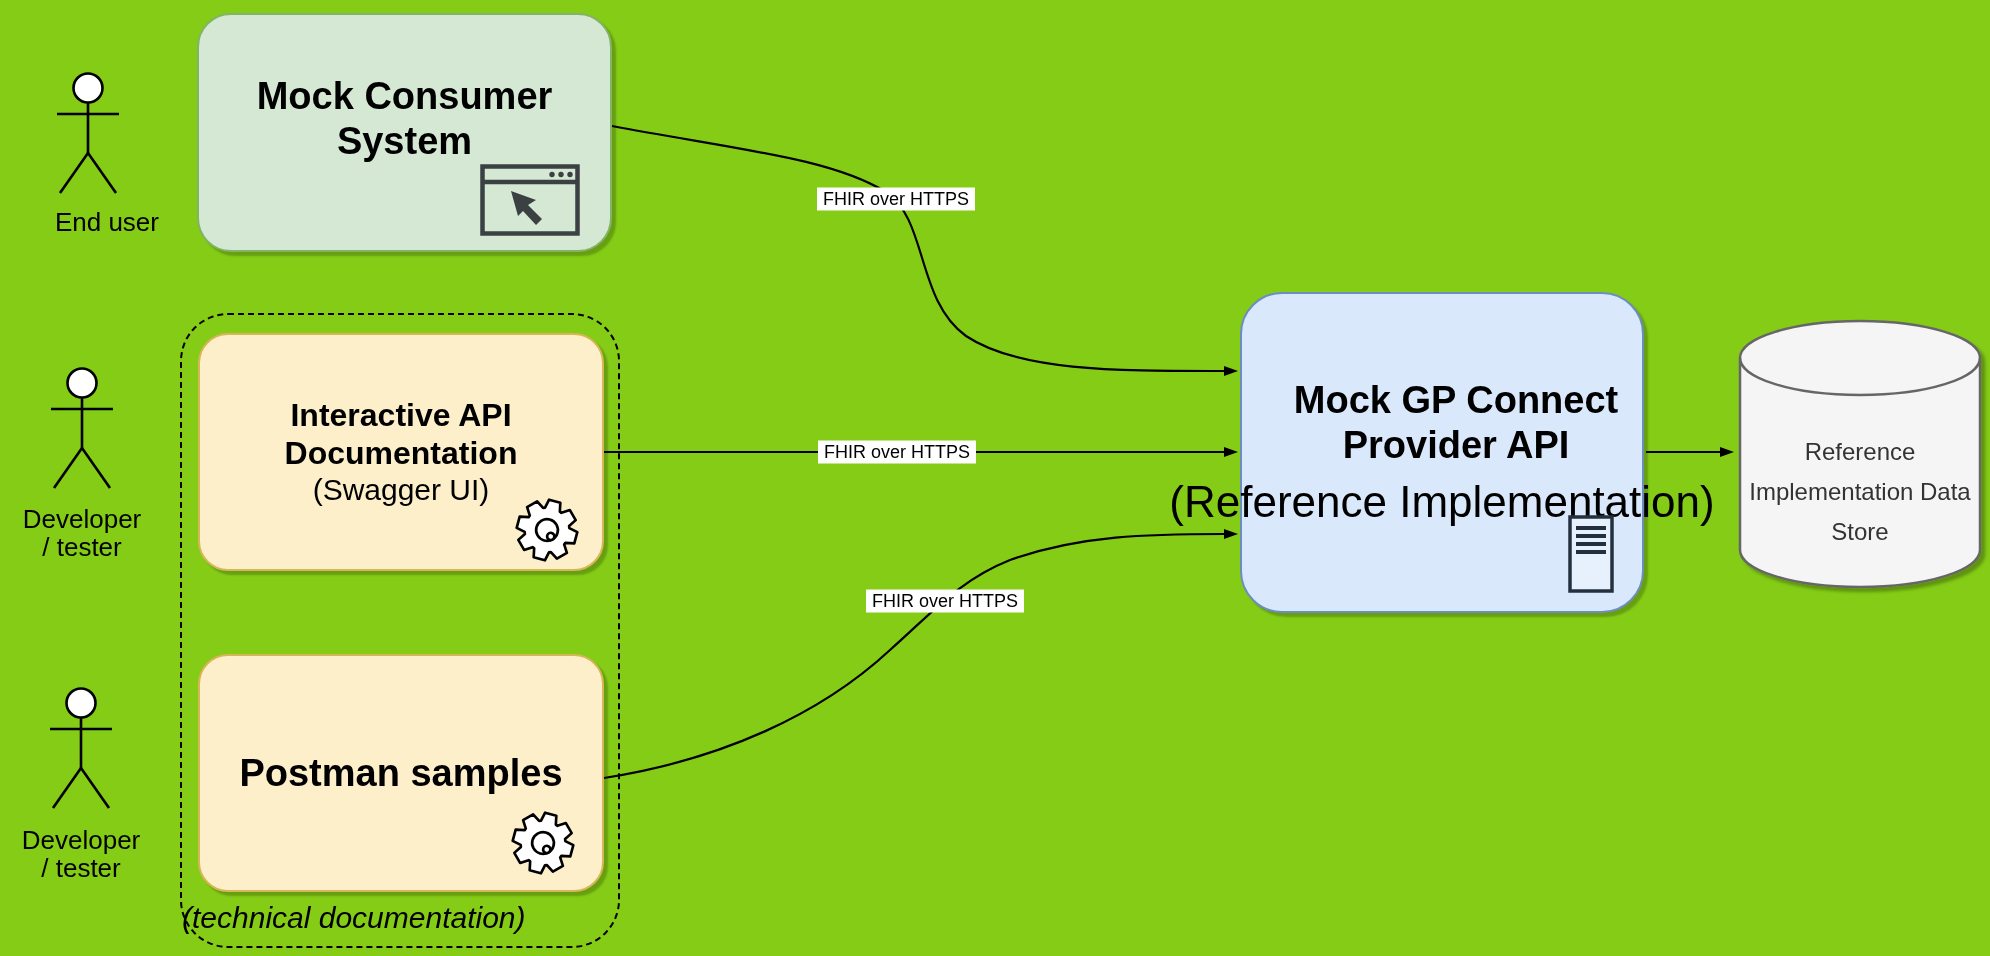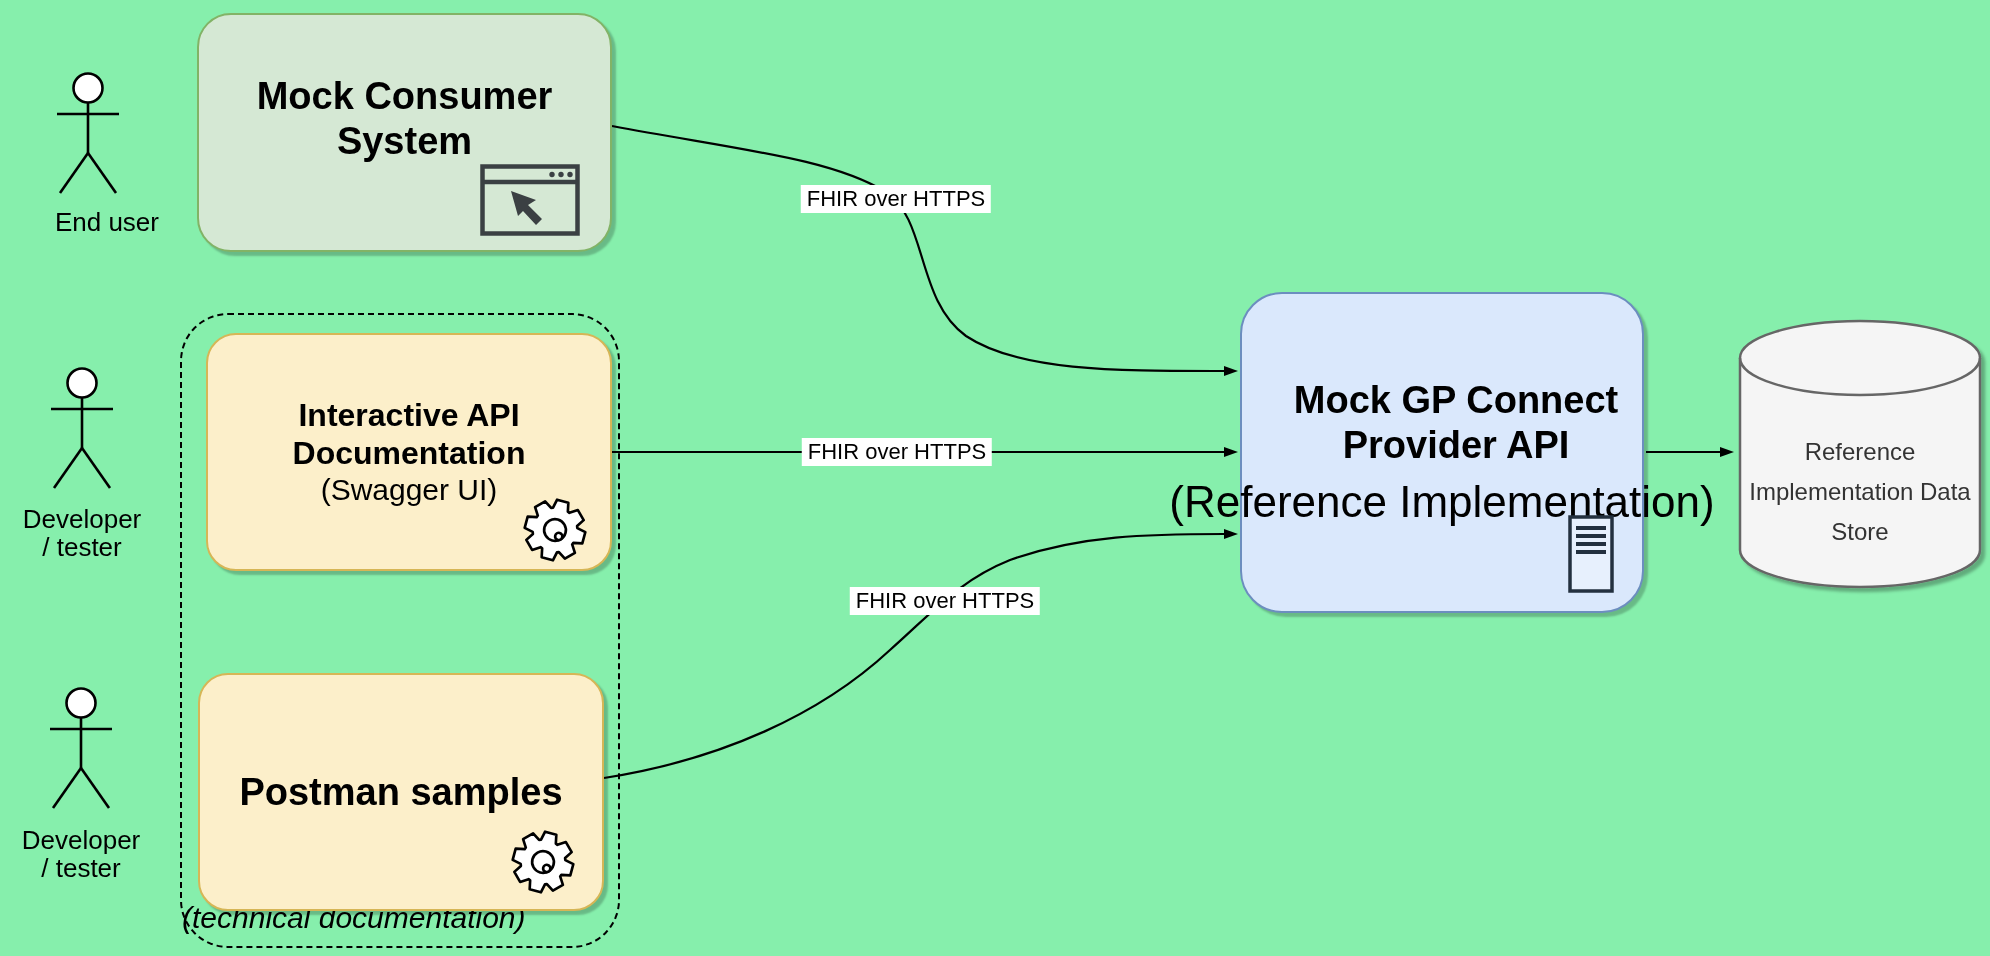--- a/index.html
+++ b/index.html
@@ -1,45 +1,45 @@
 <!DOCTYPE html>
 <html><head>
 <meta charset="utf-8">
 <style>
   html,body{margin:0;padding:0;background:#fff;}
   .canvas{
-    position:relative;width:1990px;height:956px;background:#86efac;overflow:hidden;
+    position:relative;width:1990px;height:956px;background:#84cc16;overflow:hidden;
     font-family:"Liberation Sans","DejaVu Sans",sans-serif;color:#000;
   }
   .layer{position:absolute;left:0;top:0;z-index:1;}
   .node{position:absolute;z-index:2;box-sizing:border-box;display:flex;flex-direction:column;
         align-items:center;justify-content:center;text-align:center;}
   .shadow{box-shadow:4px 4px 2px rgba(0,0,0,0.22);}
   .node .title{font-weight:bold;line-height:1.18;}
   .node .subtitle{font-weight:normal;}
   .consumer{left:197px;top:13px;width:415px;height:239px;border-radius:34px;
             background:#d5e8d4;border:2.5px solid #82b366;}
   .consumer .title{font-size:38px;max-width:320px;margin-top:-28px;}
   .docsbox{background:#fcefca;border:2.5px solid #d6b656;border-radius:30px;}
-  .swagger{left:206px;top:333px;width:406px;height:238px;}
+  .swagger{left:198px;top:333px;width:406px;height:238px;}
   .swagger .title{font-size:32px;max-width:270px;}
   .swagger .subtitle{font-size:30px;}
-  .postman{left:198px;top:673px;width:406px;height:238px;}
+  .postman{left:198px;top:654px;width:406px;height:238px;}
   .postman .title{font-size:38px;}
   .provider{left:1240px;top:292px;width:404px;height:321px;border-radius:42px;
             background:#dae8fc;border:2.5px solid #6c8ebf;}
   .provider .title{font-size:38px;max-width:340px;margin-left:28px;}
   .provider .subtitle{font-size:44px;margin-top:9px;white-space:nowrap;}
   .groupbox{position:absolute;left:180px;top:313px;width:440px;height:635px;z-index:2;
             border:2.5px dashed #000;border-radius:48px;box-sizing:border-box;}
   .group-caption{position:absolute;left:0;right:0;bottom:11px;text-align:left;
                  font-style:italic;font-size:30px;}
   .icon{position:absolute;z-index:3;}
   .edge-label{position:absolute;z-index:4;transform:translate(-50%,-50%);
-              background:#ffffff;padding:1px 6px;font-size:22px;white-space:nowrap;}
+              background:#ffffff;padding:1px 6px;font-size:18px;white-space:nowrap;}
   .actor-label{position:absolute;z-index:2;text-align:center;font-size:26px;line-height:28px;}
   .lbl-enduser{left:19px;top:208px;width:140px;text-align:right;}
   .lbl-dev1{left:19px;top:505px;width:126px;}
   .lbl-dev2{left:18px;top:826px;width:126px;}
   .cyl-label{position:absolute;left:1738px;top:432px;width:244px;z-index:2;text-align:center;
              font-size:24px;line-height:40px;color:#333;}
 </style>
 </head>
 <body>
 

